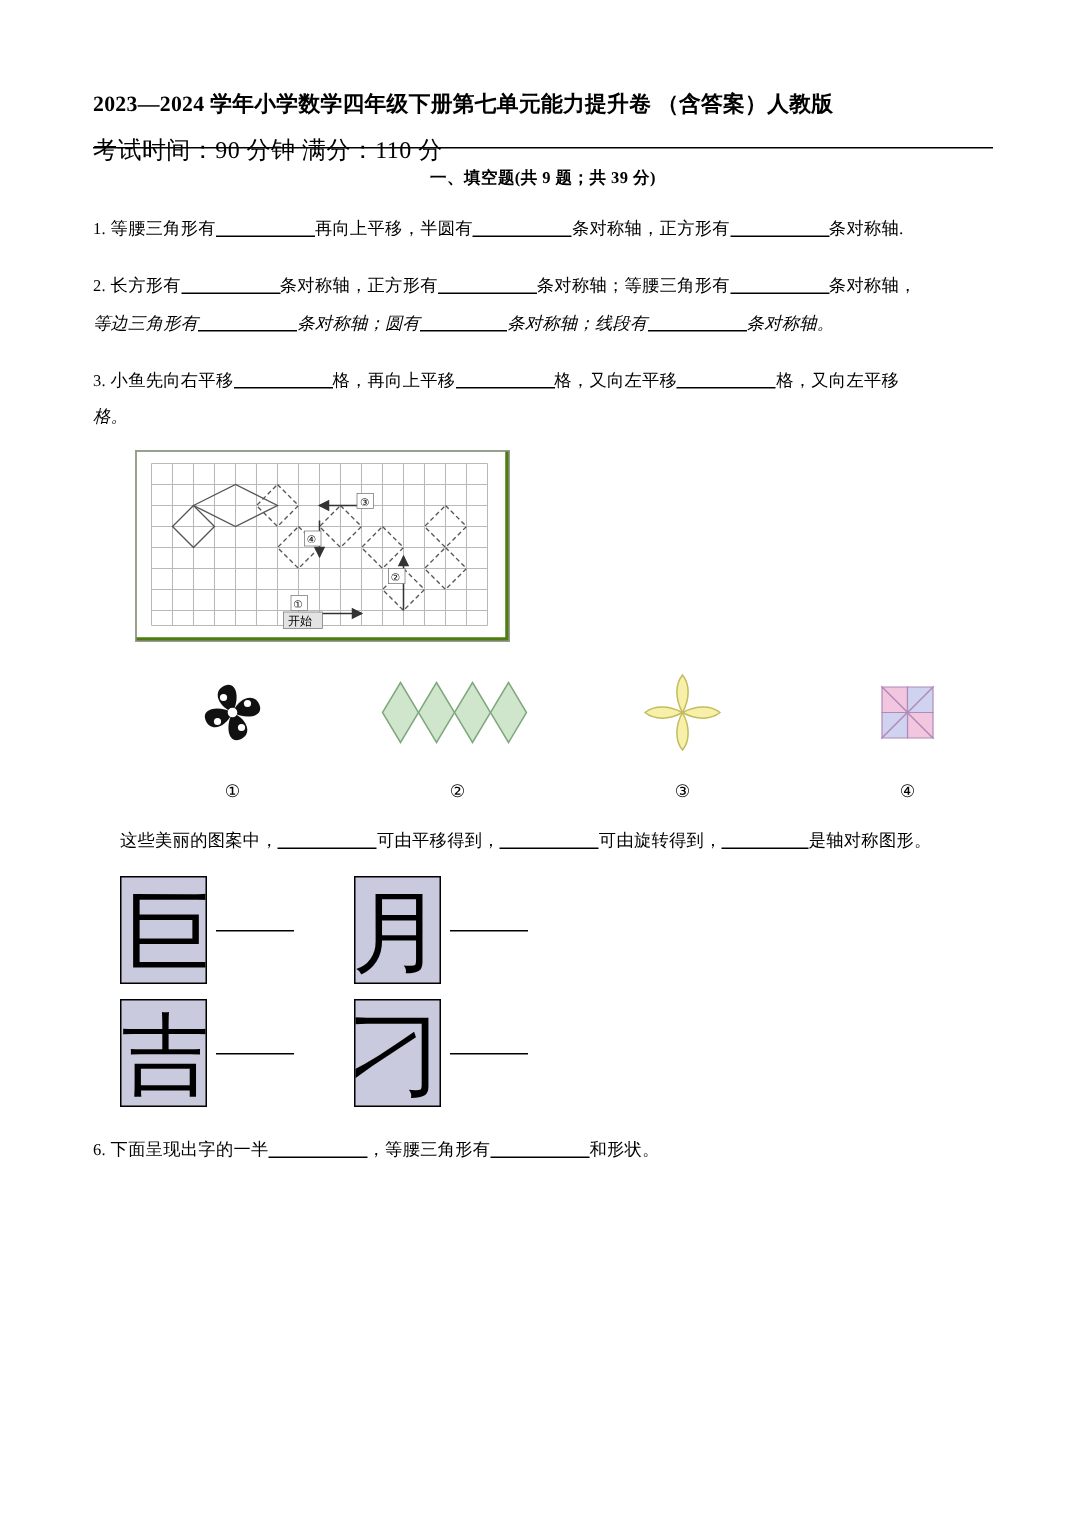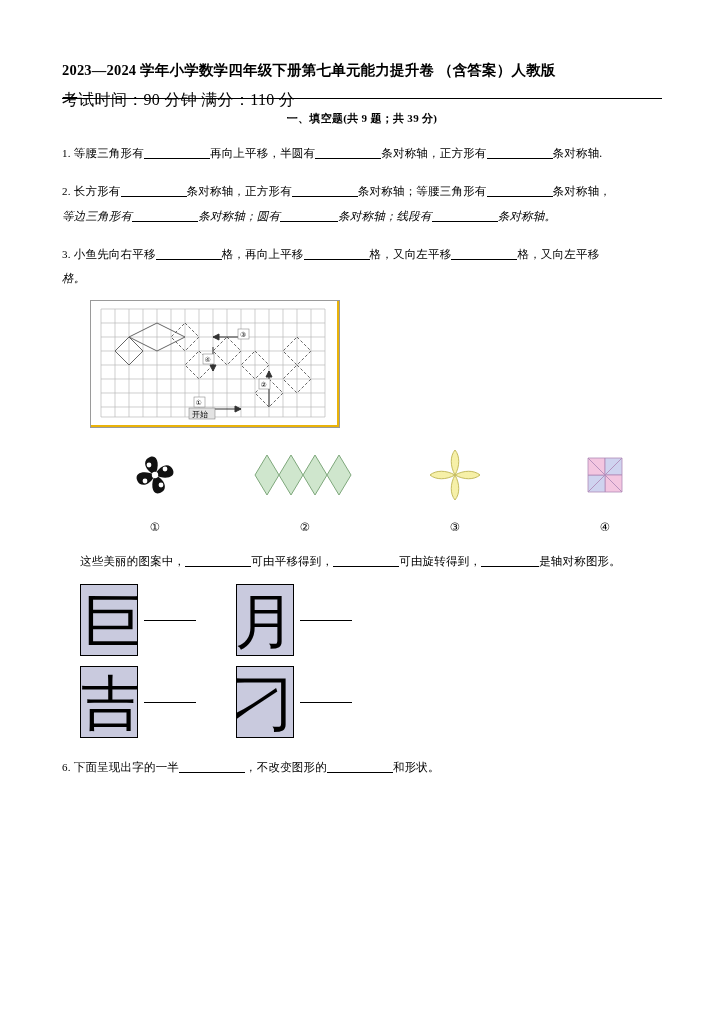--- a/index.html
+++ b/index.html
@@ -59,21 +59,21 @@
     font-size:11.5px;
     line-height:1.95;
     font-style:italic;
   }
 
   
   .gridfig{
     margin:10px 0 12px 28px;
     width:248px;height:126px;
     position:relative;
-    background:#eab308;
+    background:#4d7c0f;
     border:1px solid #9a9a9a;
   }
   .gridfig svg{display:block;}
 
   
   .patterns{
     margin-top:14px;
     display:flex;
     width:600px;
     margin-left:18px;
@@ -309,16 +309,16 @@
       <div class="mirrorline"></div>
       <div class="charbox clip">
         <span class="glyph" style="left:-4px;top:2px;">刁</span>
       </div>
       <div class="mirrorline"></div>
     </div>
   </div>
 
   <div class="q" style="margin-top:18px;">
     <span class="qnum">6.</span>
-    <span>下面呈现出字的一半</span><span class="blank b70"></span><span>，不改变图形的</span><span class="blank b70"></span><span>和形状。</span>
+    <span>下面呈现出字的一半</span><span class="blank b70"></span><span>，等腰三角形有</span><span class="blank b70"></span><span>和形状。</span>
   </div>
 
 </div>
 
 </body></html>

